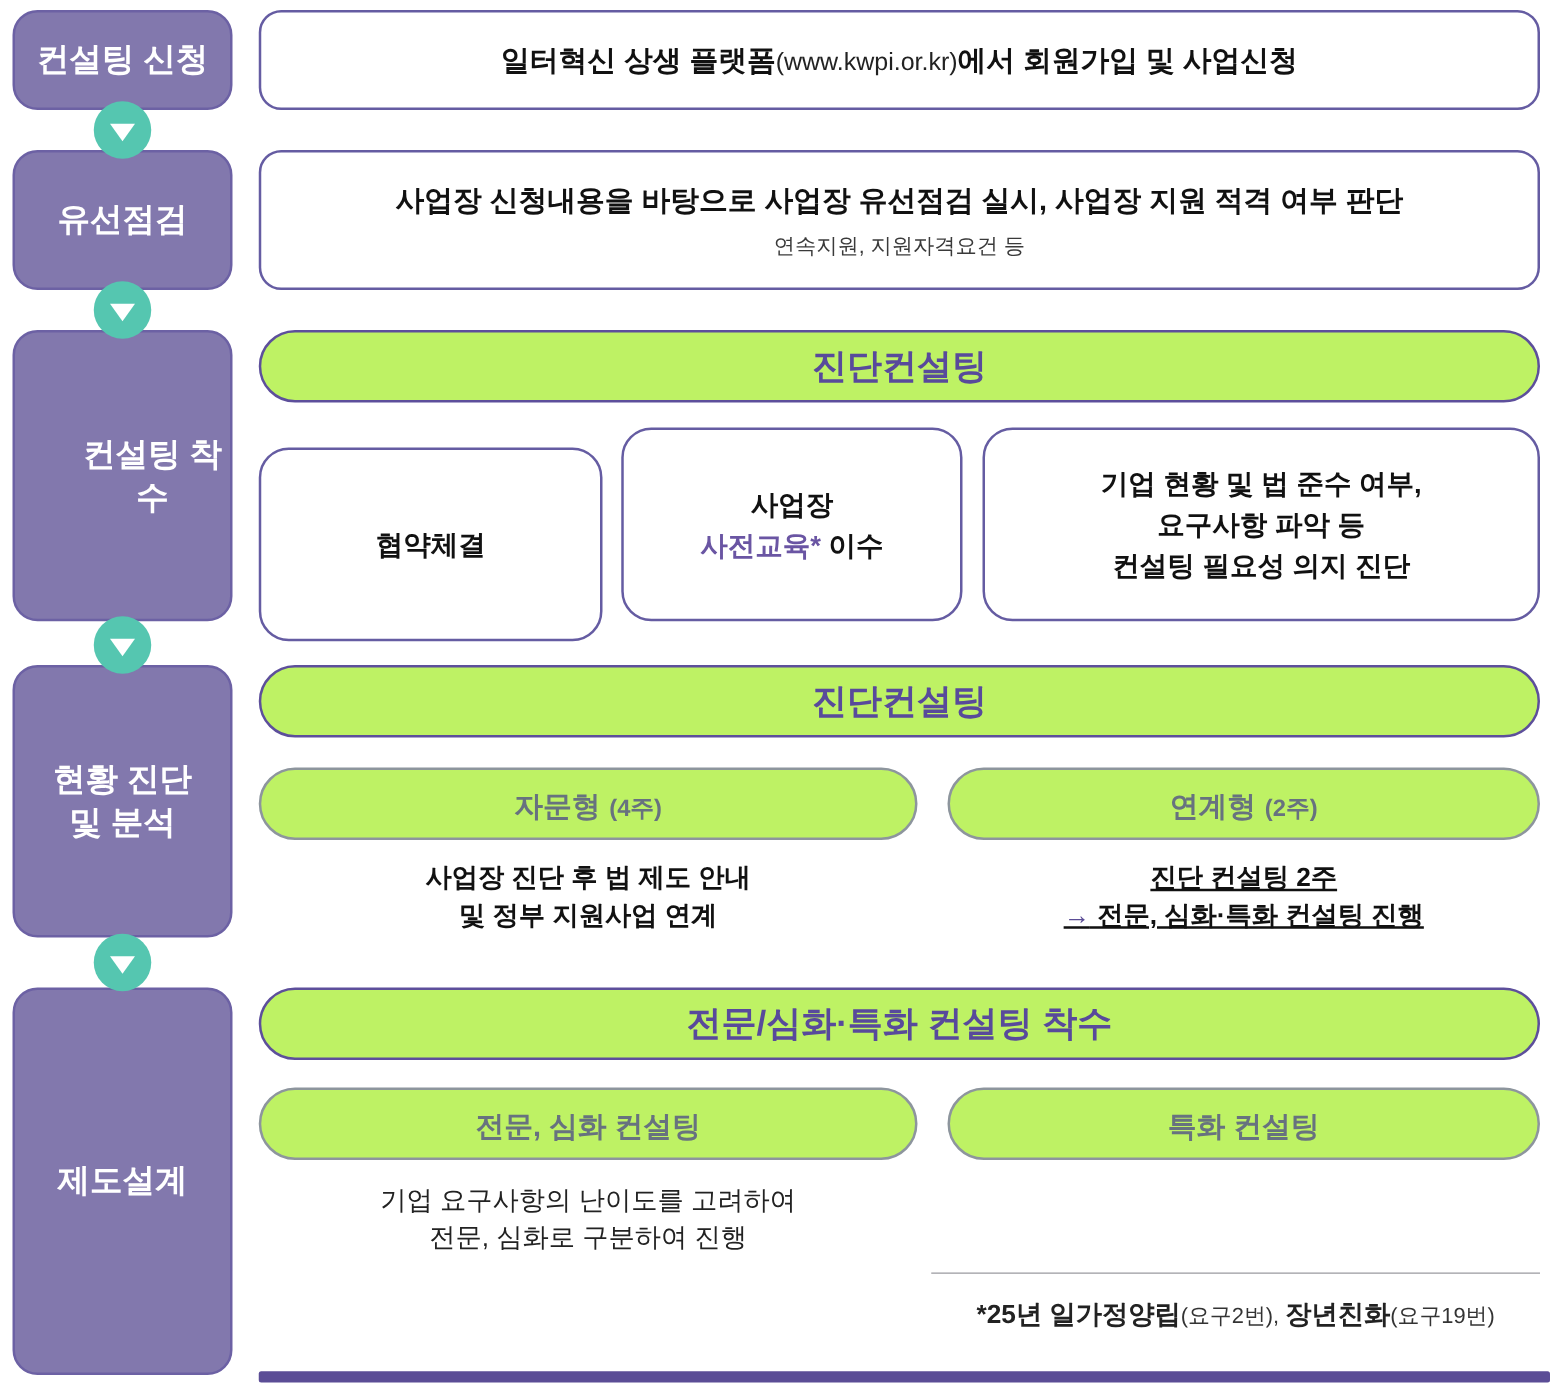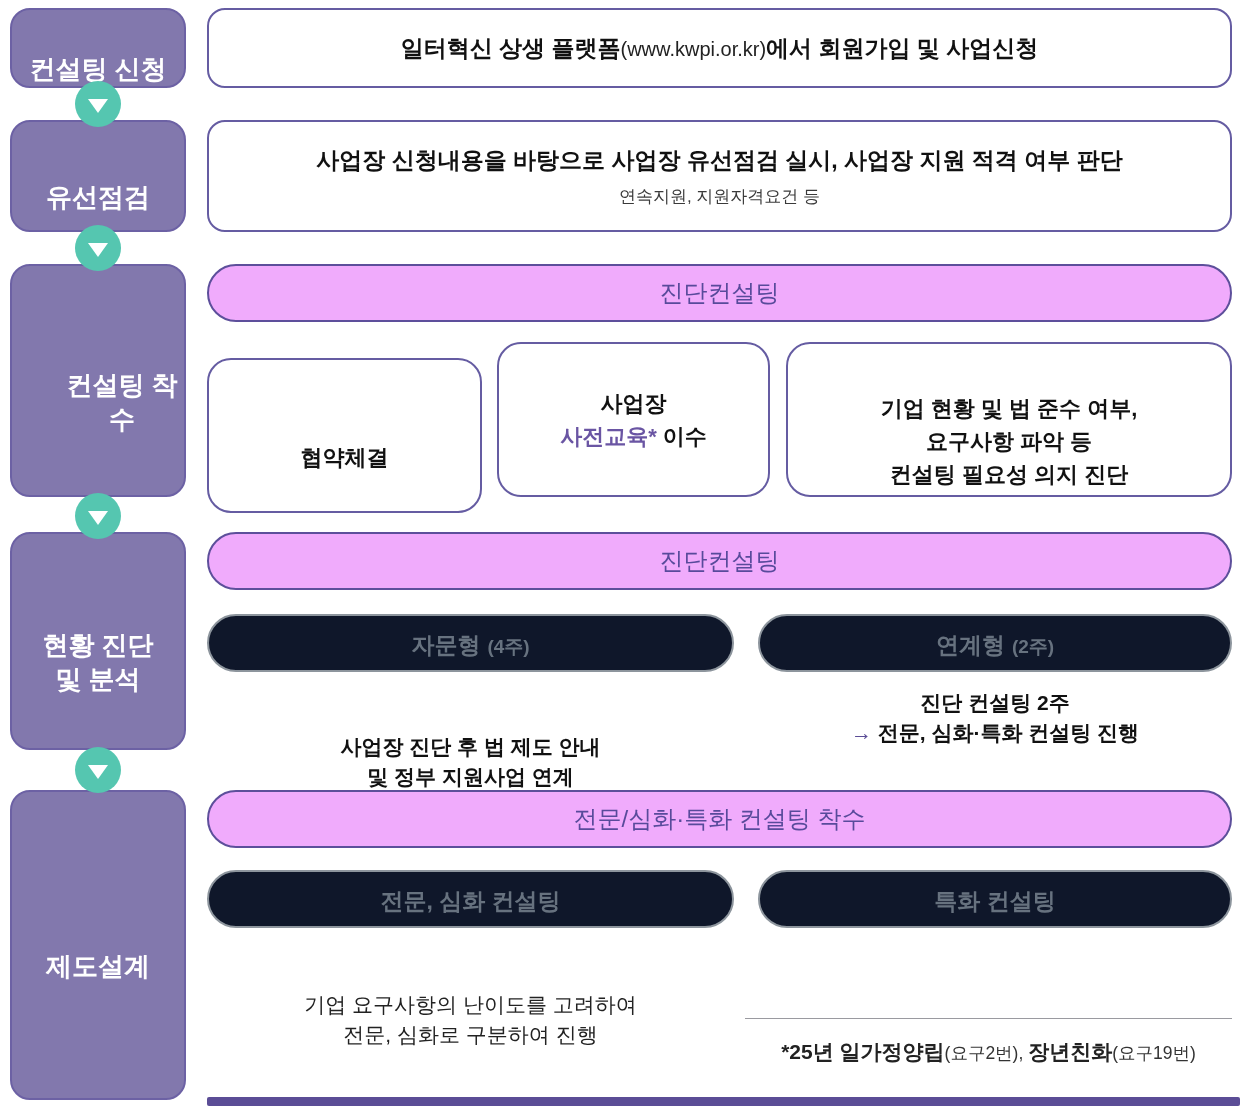--- a/index.html
+++ b/index.html
@@ -21,44 +21,44 @@
     border-top:14px solid #ffffff; margin-top:4px;
   }
   .wbox {
     position:absolute; box-sizing:border-box; background:#ffffff;
     border:2px solid #655CA2; border-radius:18px;
     display:flex; flex-direction:column; align-items:center; justify-content:center;
     text-align:center; padding:6px 18px;
   }
   .wbox.r3 { border-radius:24px; }
   .hpill {
-    position:absolute; box-sizing:border-box; background:#f0abfc;
+    position:absolute; box-sizing:border-box; background:#bef264;
     border:2px solid #5D4F9B; border-radius:30px;
     display:flex; align-items:center; justify-content:center;
-    color:#584A9B; font-weight:400; font-size:24px;
+    color:#584A9B; font-weight:700; font-size:28px;
   }
   .gpill {
-    position:absolute; box-sizing:border-box; background:#0f172a;
+    position:absolute; box-sizing:border-box; background:#bef264;
     border:2px solid #8D959D; border-radius:30px;
     display:flex; align-items:baseline; justify-content:center; gap:7px;
     color:#67727F; font-weight:700; font-size:23px; padding-top:14px;
   }
   .gpill .tag { font-size:19px; font-weight:700; }
   .bold-main { font-weight:700; font-size:23px; color:#111111; }
   .url { font-weight:400; font-size:20px; color:#222222; }
   .sub { font-weight:400; font-size:17px; color:#3A3A3A; margin-top:9px; }
   .boxtext { font-weight:700; font-size:22px; color:#111111; line-height:1.5; }
   .hl { color:#6A55A3; }
   .desc {
     position:absolute; text-align:center; font-weight:700; font-size:21px;
     color:#111111; line-height:1.45;
   }
   .desc.light { font-weight:400; font-size:21px; color:#222222; }
   .arrow-glyph { color:#5B4D96; font-weight:700; }
-  .preline { white-space:pre-line;margin-top:44px; }
+  .preline { white-space:pre-line; }
   .divider { position:absolute; height:1px; background:#9A9AA0; }
   .note { position:absolute; text-align:center; font-size:21px; color:#222222; line-height:1.3; }
   .note .nb { font-weight:700; }
   .note .nr { font-weight:400; font-size:17.5px; color:#333333; }
   .bbar { position:absolute; height:9px; background:#5B4D96; border-radius:2px; }
 </style>
 </head>
 <body>
 
 <div id="canvas">
@@ -128,21 +128,21 @@
   <div class="gpill" style="left:207px;top:614px;width:527px;height:58px;">
     <span>자문형</span>
     <span class="tag">(4주)</span>
   </div>
   <div class="gpill" style="left:758px;top:614px;width:474px;height:58px;">
     <span>연계형</span>
     <span class="tag">(2주)</span>
   </div>
   <div class="desc preline" style="left:207px;top:688px;width:527px;">사업장 진단 후 법 제도 안내
 및 정부 지원사업 연계</div>
-  <div class="desc" style="left:758px;top:688px;width:474px;">
+  <div class="desc" style="left:758px;top:688px;width:474px;text-decoration:underline;">
     <span class="preline">진단 컨설팅 2주</span><br>
     <span class="arrow-glyph">→</span><span> 전문, 심화·특화 컨설팅 진행</span>
   </div>
 
   <div class="hpill" style="left:207px;top:790px;width:1025px;height:58px;">
     <span>전문/심화·특화 컨설팅 착수</span>
   </div>
   <div class="gpill" style="left:207px;top:870px;width:527px;height:58px;">
     <span>전문, 심화 컨설팅</span>
   </div>

